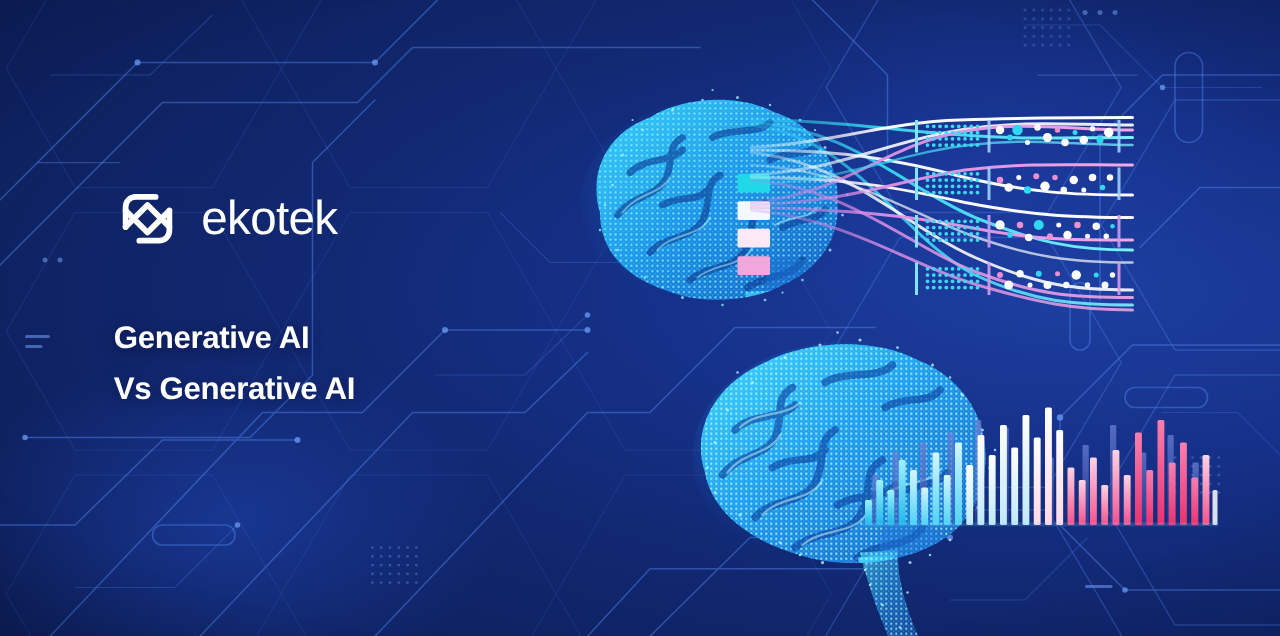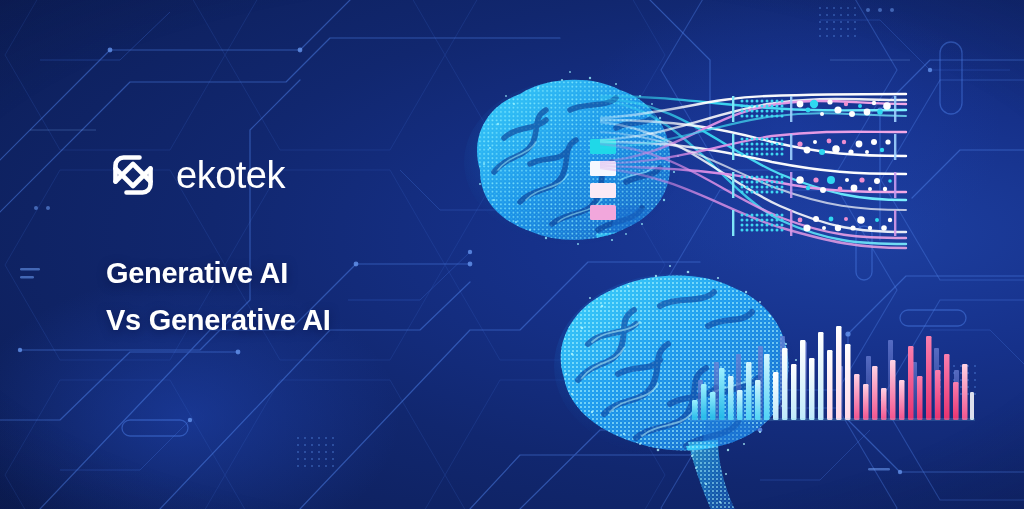--- a/index.html
+++ b/index.html
@@ -38,42 +38,42 @@
   .bg-vignette{
     position:absolute; inset:0;
     background:radial-gradient(120% 110% at 50% 50%, rgba(0,0,0,0) 48%, rgba(4,10,38,.55) 100%);
   }
   .bg-circuit{ position:absolute; inset:0; }
   .bg-circuit svg{ width:100%; height:100%; display:block; }
 
   
   .content{
     position:absolute;
-    left:106px; top:146px;
+    left:91px; top:146px;
     width:430px;
     z-index:8;
   }
   .brand{
     display:flex; align-items:center;
     gap:16px;
     height:58px;
   }
   .brand-mark{ width:54px; height:54px; flex:0 0 54px; }
   .brand-name{
     color:#ffffff;
     font-size:38px;
     font-weight:400;
     letter-spacing:-0.5px;
     line-height:1;
     font-family:"Liberation Sans", sans-serif;
   }
   .headline{
     margin-top:46px;
     color:#ffffff;
-    font-size:29px;
+    font-size:25px;
     font-weight:700;
     line-height:1.62;
     letter-spacing:-0.3px;
     text-shadow:0 2px 10px rgba(5,16,60,.5);
   }
   .headline .hl-line{ display:block; white-space:nowrap; }
 
   
   .art{ position:absolute; inset:0; z-index:5; }
   .art svg{ position:absolute; display:block; }

